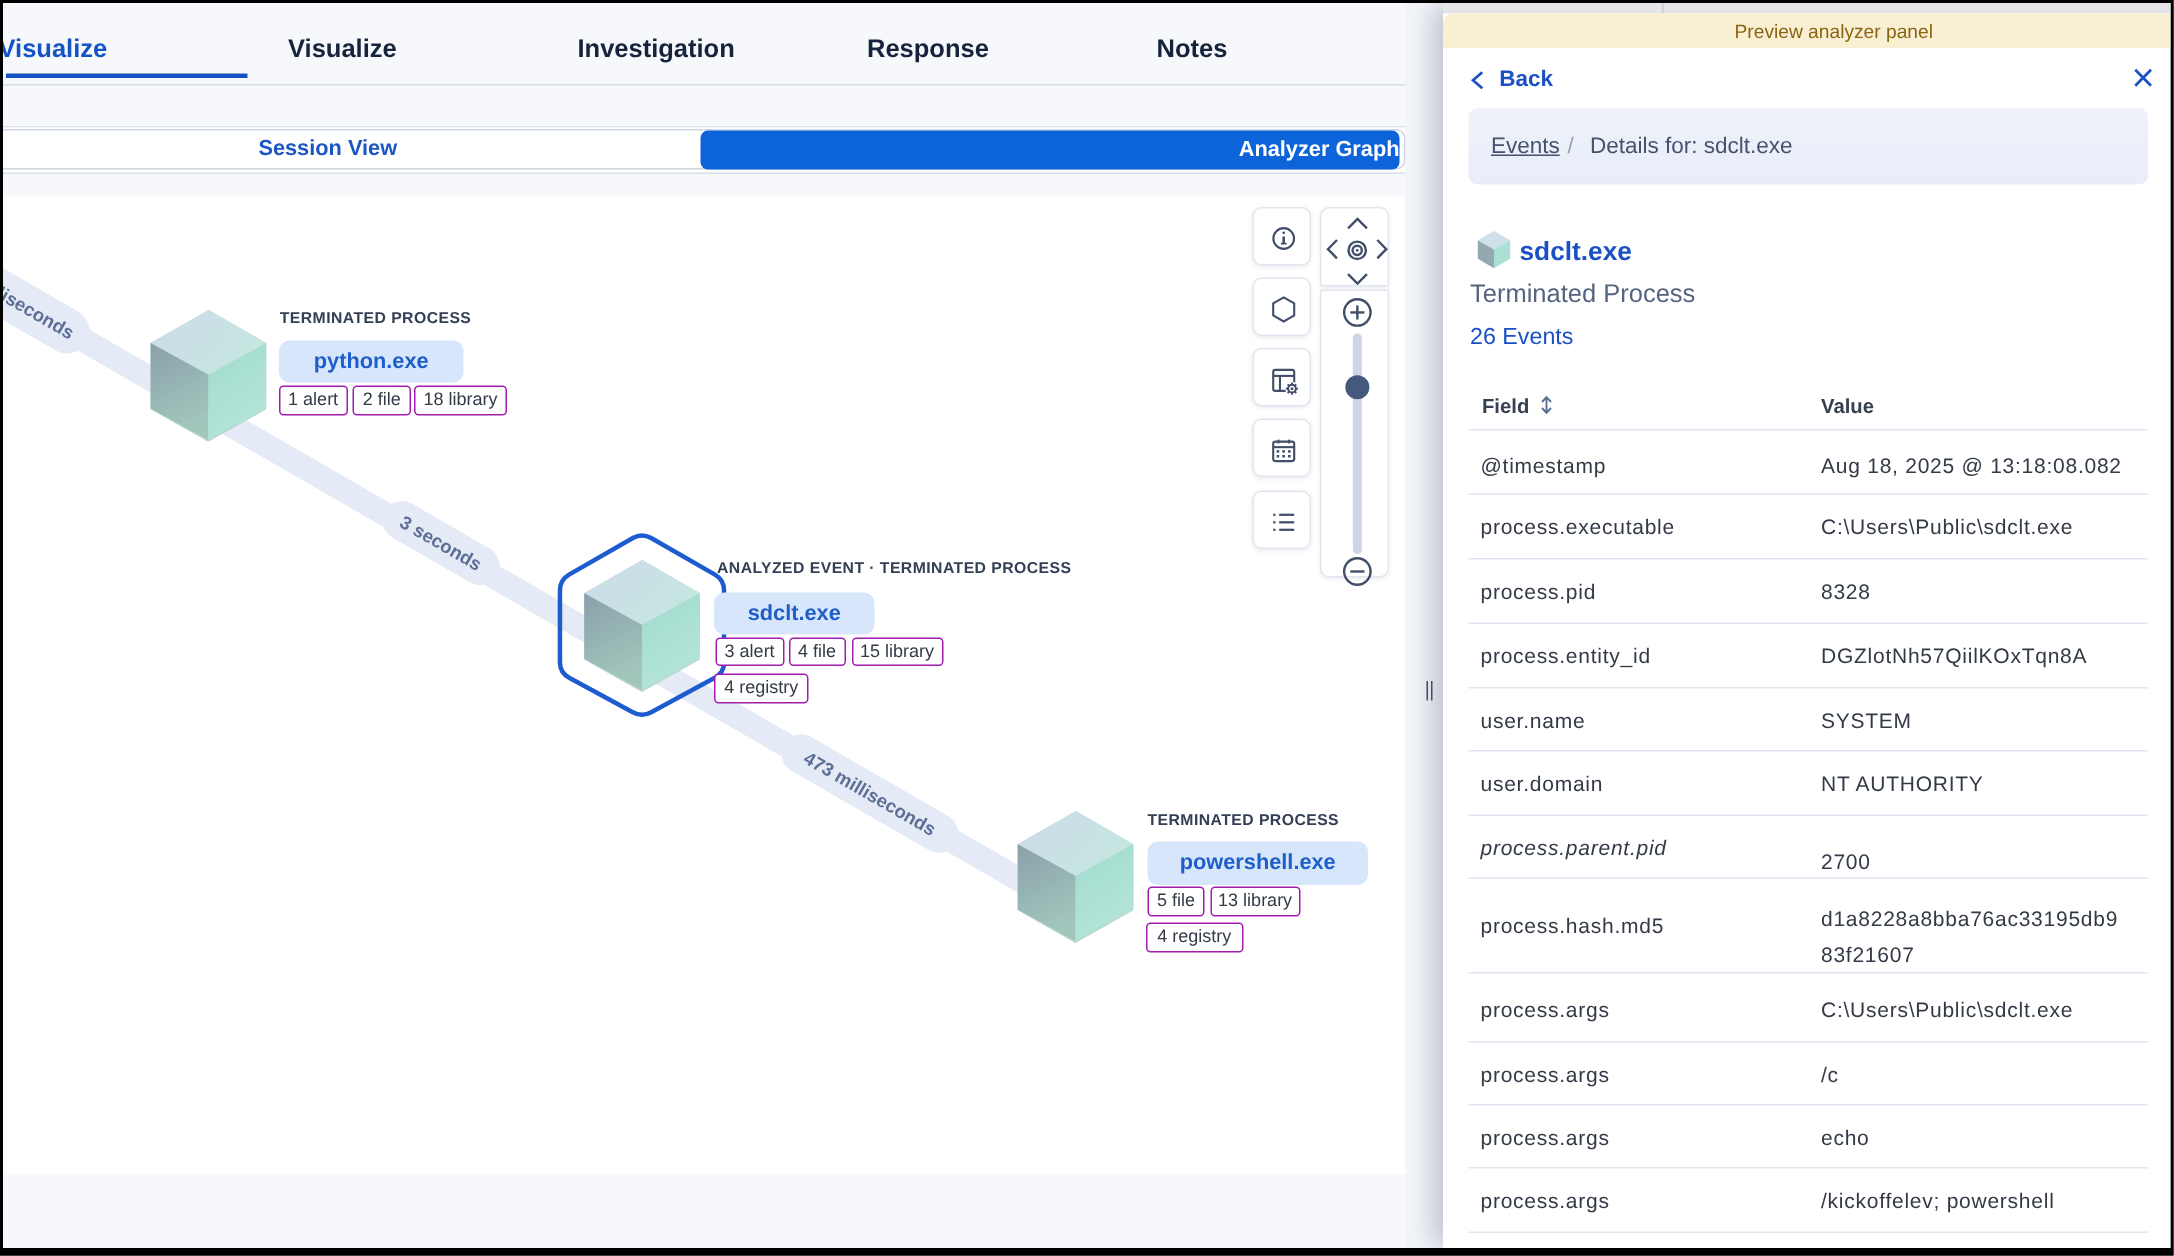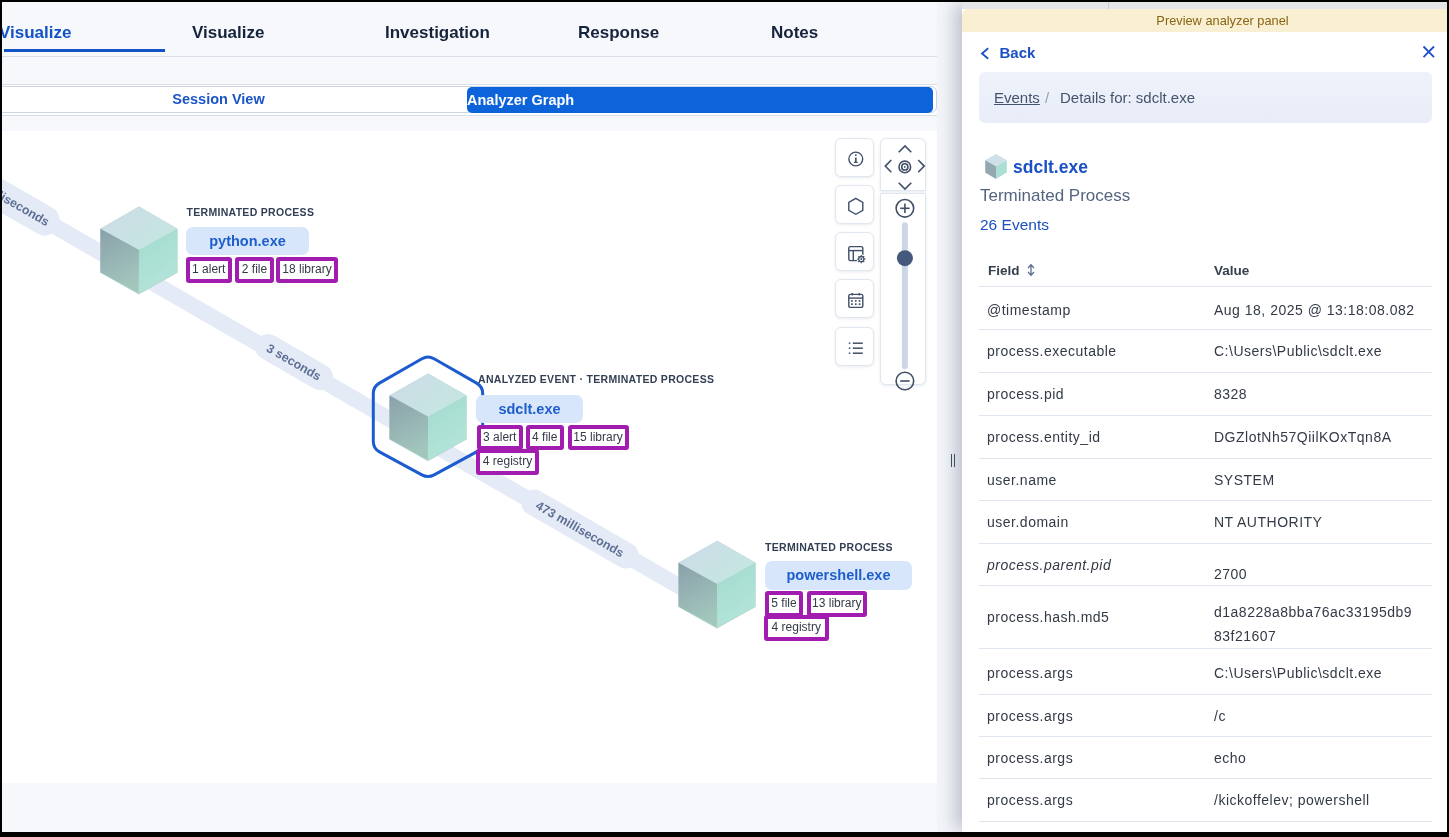--- a/index.html
+++ b/index.html
@@ -11,34 +11,34 @@
   
   .tabsbar { position:absolute; left:0; top:0; width:935px; height:81.5px; background:#f6f8fc; }
   .tabline1 { position:absolute; left:0; top:54px; width:935px; height:1px; background:#d8dfe9; }
   .tab { position:absolute; top:21px; width:161px; text-align:left; font-size:17px; font-weight:700; color:#16233c; }
   .tab.sel { color:#1353c5; }
   .underline { position:absolute; left:0; top:46.8px; width:161px; height:3.2px; background:#1353c5; }
   .tabline2 { position:absolute; left:0; top:81.5px; width:935px; height:1px; background:#d8dfe9; }
   .togglerow { position:absolute; left:0; top:82.5px; width:935px; height:30px; background:#fff; }
   .btngroup { position:absolute; left:-8px; top:84px; width:943px; height:27px; border:1px solid #cbd5e3; border-radius:6px; background:#fff; }
   .btn-session { position:absolute; left:0; top:84px; width:433px; height:27px; line-height:27px; text-align:center; color:#1b55c6; font-weight:700; font-size:14.5px; }
-  .btn-analyzer { position:absolute; left:465px; top:84.5px; width:466px; height:26px; line-height:26px; border-radius:5px; background:#0d63d9; color:#fff; text-align:left; font-weight:700; font-size:14.5px; }
+  .btn-analyzer { position:absolute; left:465px; top:84.5px; width:466px; height:26px; line-height:26px; border-radius:5px; background:#0d63d9; color:#fff; text-align:right; font-weight:700; font-size:14.5px; }
   .tabline3 { position:absolute; left:0; top:112.5px; width:935px; height:1px; background:#d8dfe9; }
   .substrip { position:absolute; left:0; top:113.5px; width:935px; height:15.5px; background:#f6f8fc; }
 
   
   .graph { position:absolute; left:0; top:129px; width:935px; height:652px; background:#fff; }
   .footer { position:absolute; left:0; top:781px; width:935px; height:49px; background:#f6f8fc; }
   .gutter { position:absolute; left:935px; top:0; width:25px; height:830px; background:#f3f5f9; }
   .handlebar { position:absolute; width:1.6px; height:13px; background:#3c495e; }
 
   
   .caps { position:absolute; font-size:10.5px; font-weight:700; letter-spacing:0.3px; color:#333f54; white-space:nowrap; }
   .pill { position:absolute; background:#d8e6fc; border-radius:7px; color:#1e5ecb; font-weight:700; font-size:14.5px; text-align:center; white-space:nowrap; }
-  .badge { position:absolute; background:#fff; border:4px solid #a21caf; border-radius:3px; font-size:12px; color:#333b47; text-align:center; white-space:nowrap; line-height:17.5px; }
+  .badge { position:absolute; background:#fff; border:1px solid #a21caf; border-radius:3px; font-size:12px; color:#333b47; text-align:center; white-space:nowrap; line-height:17.5px; }
 
   
   .ctlbtn { position:absolute; left:832.7px; width:39.2px; height:39px; background:#fff; border:1px solid #e1e7f0; border-radius:6px; box-shadow:0 1px 3px rgba(80,90,110,0.12); }
   .panbox { position:absolute; left:877.8px; top:135.5px; width:46.5px; height:53.5px; background:#fff; border:1px solid #e1e7f0; border-radius:6px 6px 0 0; box-shadow:0 1px 3px rgba(80,90,110,0.12); }
   .zoombox { position:absolute; left:877.8px; top:190.8px; width:46.5px; height:192.5px; background:#fff; border:1px solid #e1e7f0; border-radius:0 0 6px 6px; box-shadow:0 1px 3px rgba(80,90,110,0.12); }
 
   
   .panel { position:absolute; left:960px; top:0; width:485px; height:830px; background:#fff; box-shadow:-9px 0 16px -2px rgba(90,100,125,0.35); }
   .ywarn { position:absolute; left:0; top:6.5px; width:485px; height:23.5px; background:#f9efd2; border-radius:6px 0 0 0; text-align:center; line-height:23.5px; font-size:12.8px; font-weight:500; color:#8a6413;padding-left:36px; }
   .backlink { position:absolute; left:37.5px; top:42px; font-size:15px; font-weight:600; color:#1b50c5; }

